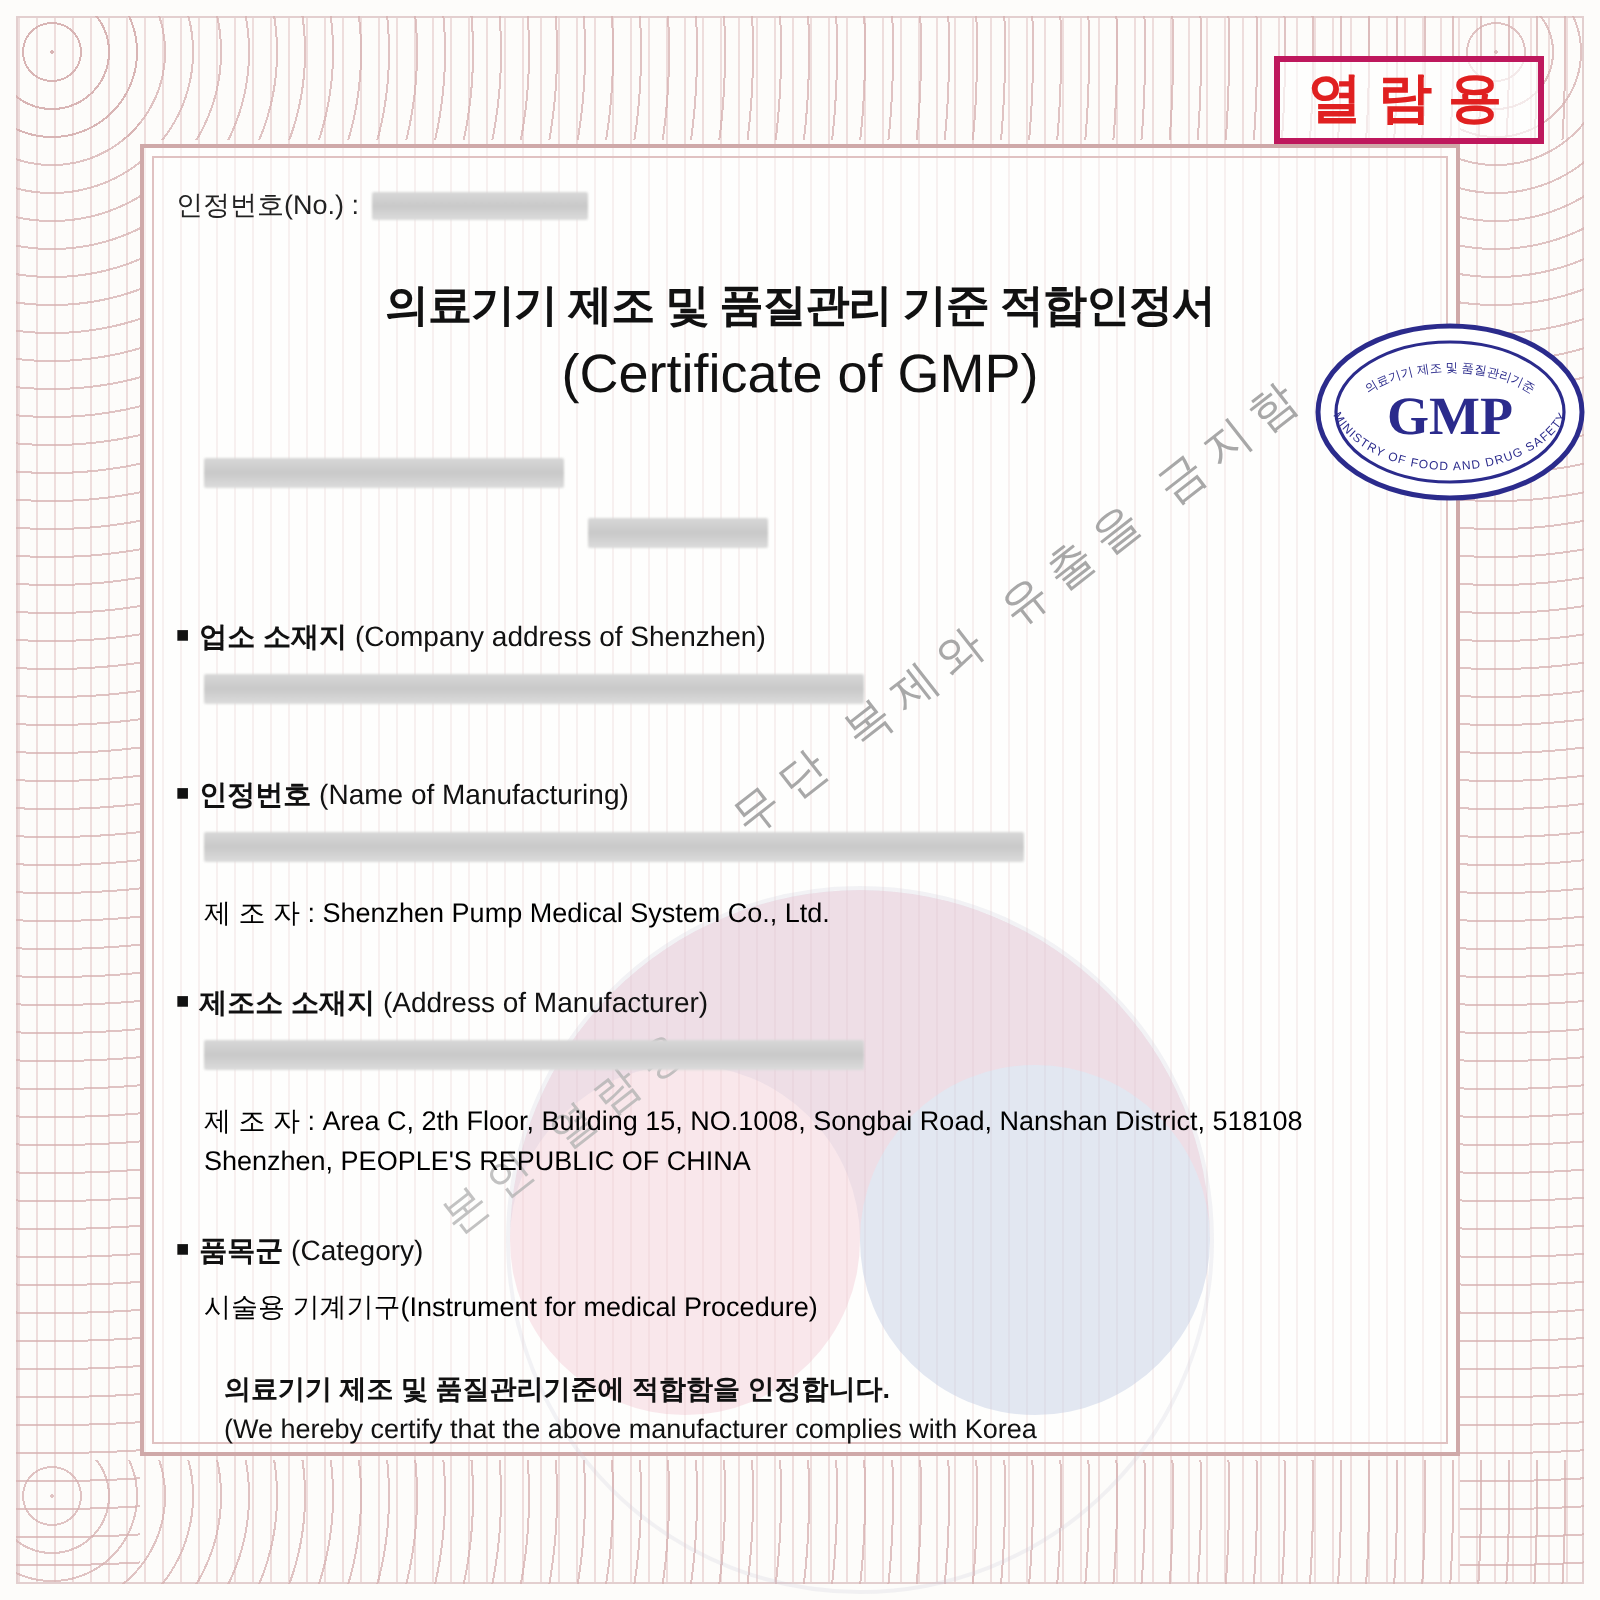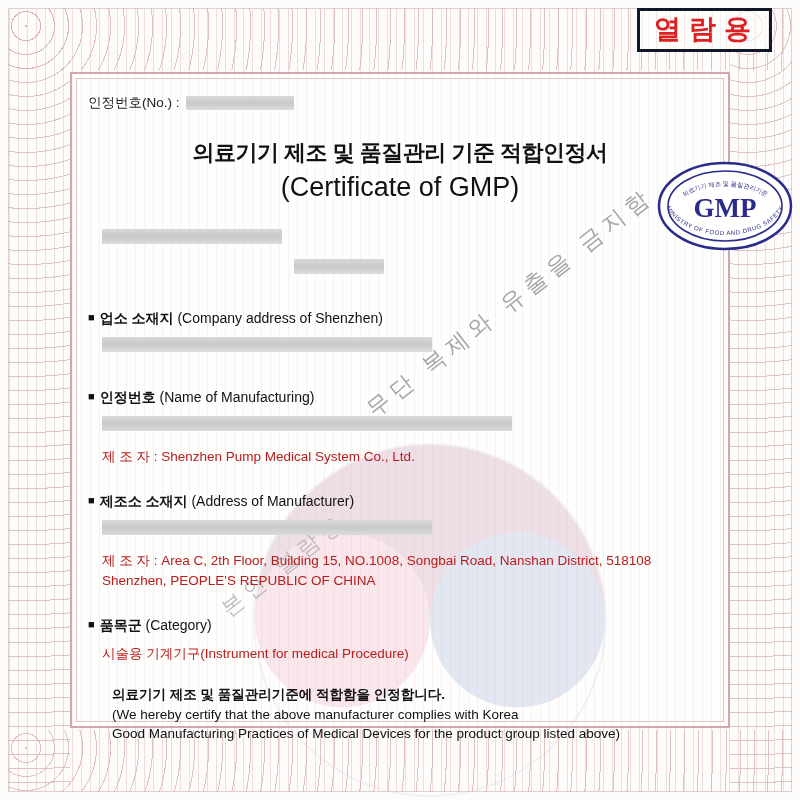--- a/index.html
+++ b/index.html
@@ -106,22 +106,22 @@
     letter-spacing: 6px;
     white-space: nowrap;
     pointer-events: none;
     opacity: 0.8;
   }
 
   
   .view-stamp {
     position: absolute;
     right: 28px;
-    top: 8px;
-    border: 3px solid #0f172a;
+    top: 28px;
+    border: 3px solid #be185d;
     color: #e02020;
     font-size: 27px;
     font-weight: bold;
     letter-spacing: 8px;
     padding: 5px 10px 6px 14px;
     line-height: 1;
     background: rgba(255,255,255,0.65);
     z-index: 5;
   }
 
@@ -182,21 +182,21 @@
     vertical-align: 2px;
     margin-right: 5px;
   }
   .sec-head .en {
     font-weight: normal;
   }
   .sec-body {
     margin-top: 9px;
     padding-left: 14px;
     font-size: 13.5px;
-    color: #b91c1c;
+    color: #000000;
     line-height: 1.45;
   }
   .bar-row { margin-top: 4px; }
   .bar { height: 15px; margin-bottom: 5px; }
 
   .plain-line { margin-top: 6px; }
 
   
   .seal {
     position: absolute;
@@ -305,17 +305,16 @@
           <div class="sec-head"><span class="sq">■</span><span>품목군</span> <span class="en">(Category)</span></div>
           <div class="sec-body">
             <div class="plain-line">시술용 기계기구(Instrument for medical Procedure)</div>
           </div>
         </div>
       </div>
 
     <div class="cert-statement">
       <div class="ko">의료기기 제조 및 품질관리기준에 적합함을 인정합니다.</div>
       <div>(We hereby certify that the above manufacturer complies with Korea</div>
-      <div>Good Manufacturing Practices of Medical Devices for the product group listed above)</div>
     </div>
 
   </div>
 </div>
 
 </body></html>

